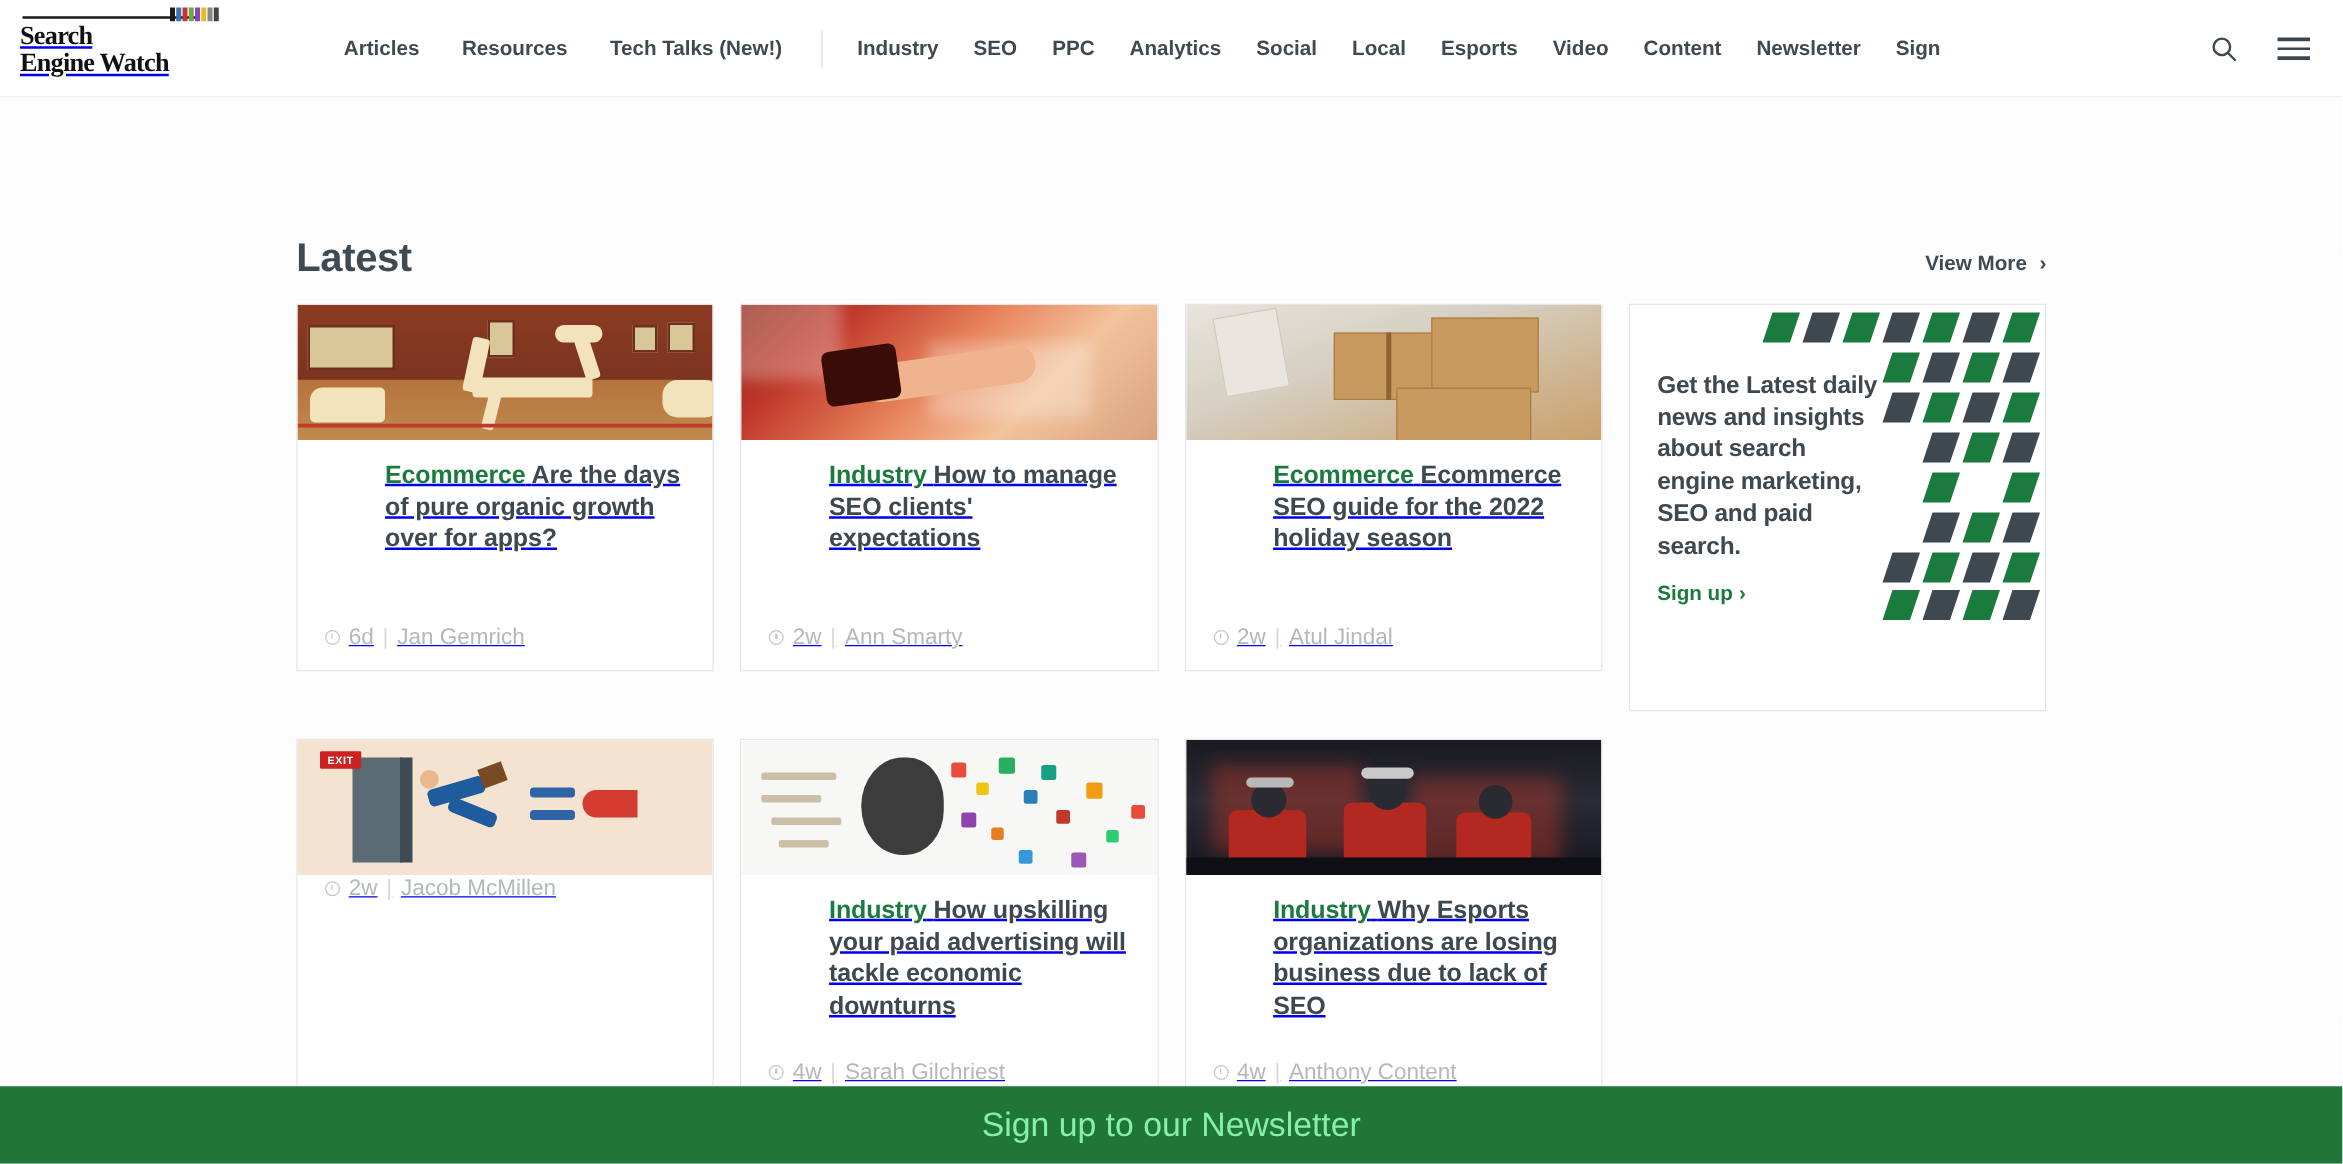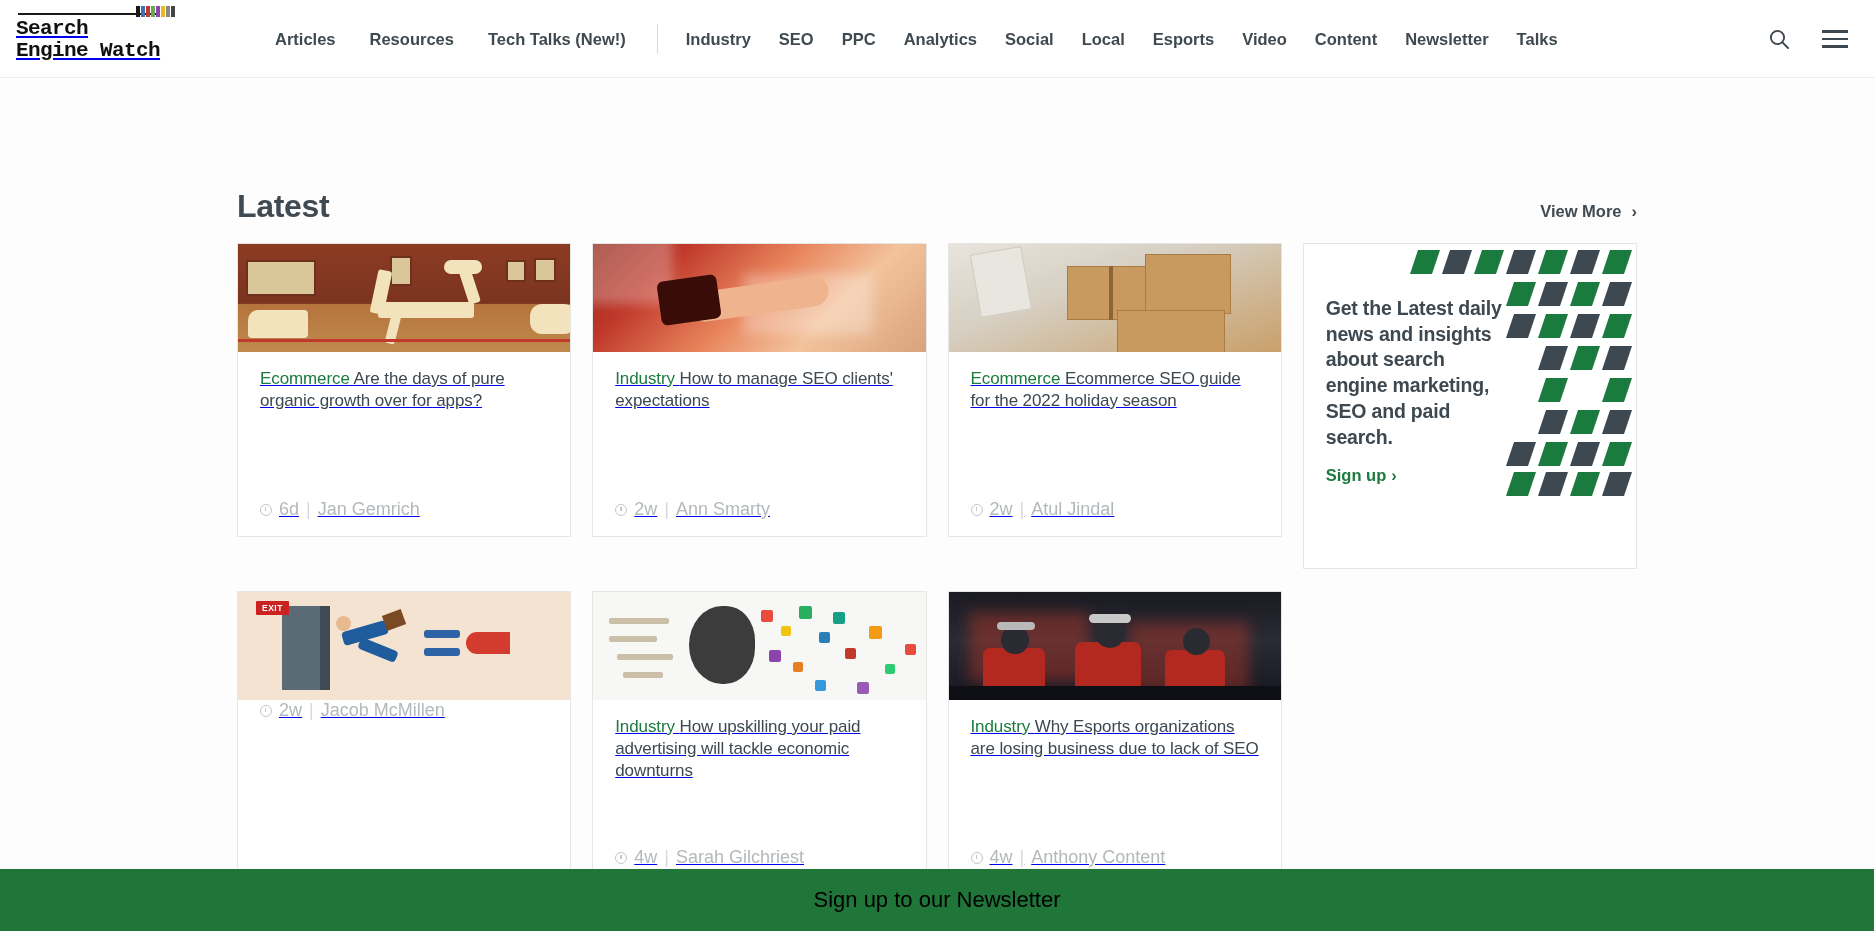--- a/index.html
+++ b/index.html
@@ -41,21 +41,21 @@
     background: #1a1a1a;
   }
   .logo-bars {
     position: absolute;
     right: 14px; top: 0;
     display: flex;
     height: 11px;
   }
   .logo-bars span { width: 4px; height: 11px; display: block; margin-right: 1px; }
   .logo-text {
-    font-family: Liberation Mono, monospace;
+    font-family: Liberation Serif, serif;
     font-weight: bold;
     font-size: 21px;
     line-height: 21px;
     letter-spacing: -0.6px;
     color: #111111;
     margin-top: 1px;
   }
 
   .nav-primary {
     position: absolute;
@@ -159,25 +159,26 @@
     width: 100%;
     position: relative;
     overflow: hidden;
     flex: none;
   }
   .card-body {
     padding: 16px 22px 0 22px;
     flex: 1;
   }
   .card-title {
-    font-size: 17px;
+    font-size: 20px;
     line-height: 1.28;
     color: #3d4850;
-    font-weight: normal;
+    font-weight: bold;
     letter-spacing: -0.1px;
+    margin-left: 48px;
   }
   .cat { color: #1b7a3d; }
   .card-meta {
     padding: 0 22px 16px 22px;
     display: flex;
     align-items: center;
     gap: 7px;
     color: #b3b8bb;
     font-size: 18px;
   }
@@ -276,22 +277,22 @@
   .newsletter-bar {
     position: absolute;
     left: 0; right: 0; bottom: 0;
     height: 62px;
     background: #207539;
     display: flex;
     align-items: center;
     justify-content: center;
   }
   .newsletter-bar span {
-    color: #000000;
-    font-size: 22px;
+    color: #86efac;
+    font-size: 27px;
     font-family: "Liberation Sans", sans-serif;
   }
 </style>
 </head>
 <body>
 
 <div class="header">
 
   <a class="logo-wrap" href="#">
     <div class="logo-rule">
@@ -322,21 +323,21 @@
       <a href="#">Industry</a>
       <a href="#">SEO</a>
       <a href="#">PPC</a>
       <a href="#">Analytics</a>
       <a href="#">Social</a>
       <a href="#">Local</a>
       <a href="#">Esports</a>
       <a href="#">Video</a>
       <a href="#">Content</a>
       <a href="#">Newsletter</a>
-      <a href="#">Talks</a>
+      <a href="#">Sign</a>
     </div>
   </nav>
 
   <div class="header-actions">
     <div class="icon-btn">
       <svg width="24" height="24" viewBox="0 0 24 24" fill="none">
         <circle cx="10.5" cy="10.5" r="6.6" stroke="#3d4750" stroke-width="1.9"></circle>
         <line x1="15.4" y1="15.4" x2="21" y2="21" stroke="#3d4750" stroke-width="1.9" stroke-linecap="round"></line>
       </svg>
     </div>

